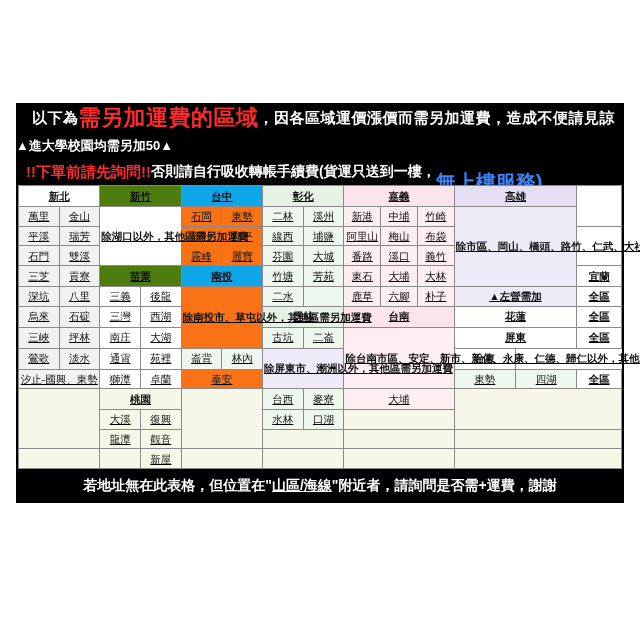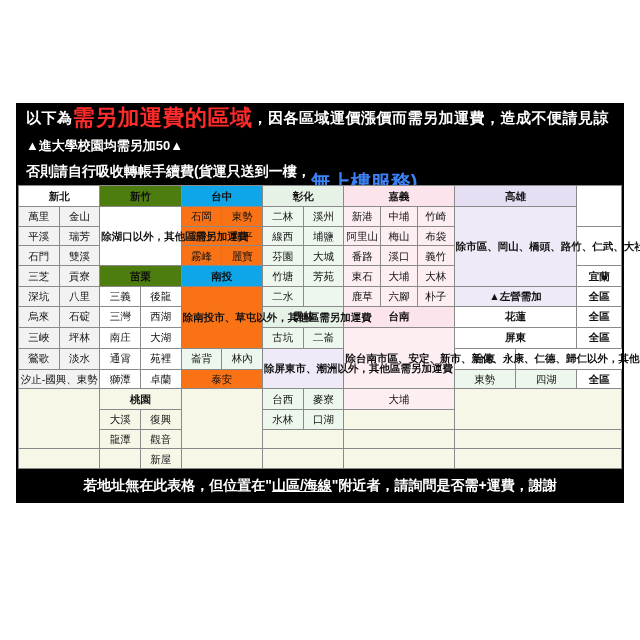--- a/index.html
+++ b/index.html
@@ -10,44 +10,45 @@
   }
   .sheet{
     position:absolute;left:16px;top:103px;width:608px;height:400px;
     background:#000;
     display:flex;flex-direction:column;
     box-sizing:border-box;
   }
   
   .hdr1{
     height:30px;color:#fff;display:flex;align-items:center;
-    padding-left:10px;font-size:15px;font-weight:bold;letter-spacing:.5px;
+    padding-left:16px;font-size:15px;font-weight:bold;letter-spacing:.5px;
     white-space:nowrap;
   }
   .hdr1 .red{color:#ff2a2a;font-size:22px;}
   .hdr2{
     height:26px;color:#fff;display:flex;align-items:center;
-    padding-left:10px;font-size:13px;font-weight:bold;white-space:nowrap;
+    padding-left:0;font-size:13px;font-weight:bold;white-space:nowrap;
   }
   .hdr3{
     height:26px;color:#fff;display:flex;align-items:center;
     padding-left:10px;font-size:14px;font-weight:bold;white-space:nowrap;
   }
   .hdr3 .red{color:#ff2a2a;font-size:15px;}
   .hdr3 .green{color:#3b82f6;font-size:20px;margin-top:20px;}
   .footer{
     height:34px;color:#fff;display:flex;align-items:center;justify-content:center;
     font-size:14px;font-weight:bold;white-space:nowrap;
   }
   .footer .u{text-decoration:underline;}
   
   .tablewrap{flex:1;display:flex;padding:0 2px 0 2px;box-sizing:border-box;}
   table.grid{
     border-collapse:collapse;width:100%;height:100%;table-layout:fixed;
     background:#fff;
+    text-decoration:underline;
   }
   table.grid td{
     border:1px solid #8a8a8a;
     font-size:10.5px;
     text-align:center;
     vertical-align:middle;
     padding:0 1px;
     line-height:1.15;
     color:#111;
     white-space:nowrap;
@@ -86,20 +87,21 @@
     <span>以下為</span>
       <span class="red">需另加運費的區域</span>
       <span>，因各區域運價漲價而需另加運費，造成不便請見諒</span>
   </div>
 
   <div class="hdr2">
     <span>▲進大學校園均需另加50▲</span>
   </div>
 
   <div class="hdr3">
+    <span class="red">!!下單前請先詢問!!</span>
       <span>否則請自行吸收轉帳手續費(貨運只送到一樓，</span>
       <span class="green">無上樓服務)</span>
   </div>
 
   <div class="tablewrap">
     <table class="grid">
       <colgroup>
         <col style="width:7.3%">
           <col style="width:7.3%">
         <col style="width:7.3%">

